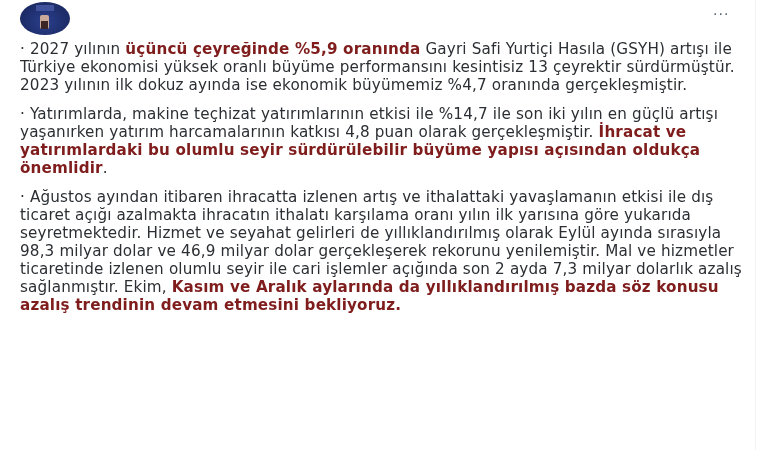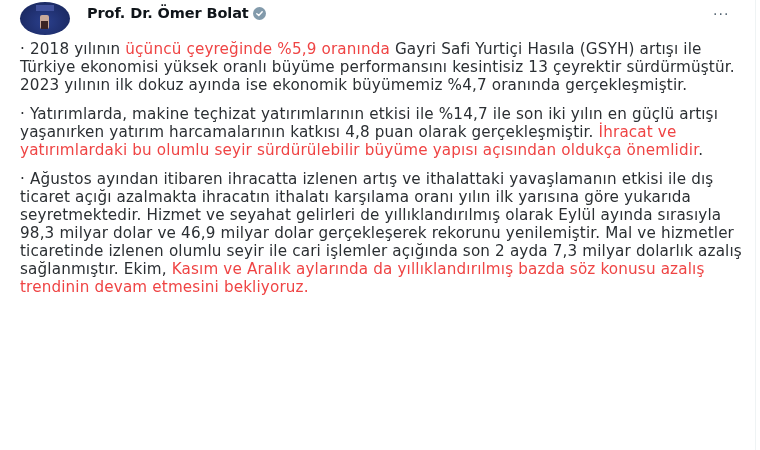--- a/index.html
+++ b/index.html
@@ -43,41 +43,33 @@
     position:absolute; left:713px; top:9px; font-size:14px; color:#536471;
     letter-spacing:1px; line-height:10px;
   }
   .body {
     position:absolute; left:20px; top:40px; width:725px;
     font-size:15.2px; line-height:18px; color:#2b2f33;
     letter-spacing:0.15px;
   }
   .para { margin:0; }
   .para + .para { margin-top:11px; }
-  .para b { font-weight:normal; color:#ef4444; }
+  .para b { font-weight:bold; color:#7f1d1d; }
   .p2 { margin-top:11px !important; }
 </style>
 </head>
 <body>
 
 <div class="right-border"></div>
 
 <div class="header">
   <div class="avatar">
     <div class="flag"></div>
     <div class="figure"></div>
   </div>
-  <div class="name-row">
-    <span class="name">Prof. Dr. Ömer Bolat</span>
-    <span class="verified">
-      <svg viewBox="0 0 10 10">
-          <path d="M2 5.2 L4.2 7.2 L8 3" fill="none" stroke="#ffffff" stroke-width="1.6" stroke-linecap="round" stroke-linejoin="round"></path>
-        </svg>
-    </span>
-  </div>
   <div class="more">···</div>
 </div>
 
 <div class="body">
-  <p class="para"><span>· 2018 yılının </span><b>üçüncü çeyreğinde %5,9 oranında</b><span> Gayri Safi Yurtiçi Hasıla (GSYH) artışı ile Türkiye ekonomisi yüksek oranlı büyüme performansını kesintisiz 13 çeyrektir sürdürmüştür. 2023 yılının ilk dokuz ayında ise ekonomik büyümemiz %4,7 oranında gerçekleşmiştir.</span></p>
+  <p class="para"><span>· 2027 yılının </span><b>üçüncü çeyreğinde %5,9 oranında</b><span> Gayri Safi Yurtiçi Hasıla (GSYH) artışı ile Türkiye ekonomisi yüksek oranlı büyüme performansını kesintisiz 13 çeyrektir sürdürmüştür. 2023 yılının ilk dokuz ayında ise ekonomik büyümemiz %4,7 oranında gerçekleşmiştir.</span></p>
   <p class="para"><span>· Yatırımlarda, makine teçhizat yatırımlarının etkisi ile %14,7 ile son iki yılın en güçlü artışı yaşanırken yatırım harcamalarının katkısı 4,8 puan olarak gerçekleşmiştir. </span><b>İhracat ve yatırımlardaki bu olumlu seyir sürdürülebilir büyüme yapısı açısından oldukça önemlidir</b><span>.</span></p>
   <p class="para"><span>· Ağustos ayından itibaren ihracatta izlenen artış ve ithalattaki yavaşlamanın etkisi ile dış ticaret açığı azalmakta ihracatın ithalatı karşılama oranı yılın ilk yarısına göre yukarıda seyretmektedir. Hizmet ve seyahat gelirleri de yıllıklandırılmış olarak Eylül ayında sırasıyla 98,3 milyar dolar ve 46,9 milyar dolar gerçekleşerek rekorunu yenilemiştir. Mal ve hizmetler ticaretinde izlenen olumlu seyir ile cari işlemler açığında son 2 ayda 7,3 milyar dolarlık azalış sağlanmıştır. Ekim, </span><b>Kasım ve Aralık aylarında da yıllıklandırılmış bazda söz konusu azalış trendinin devam etmesini bekliyoruz.</b></p>
 </div>
 
 </body></html>

